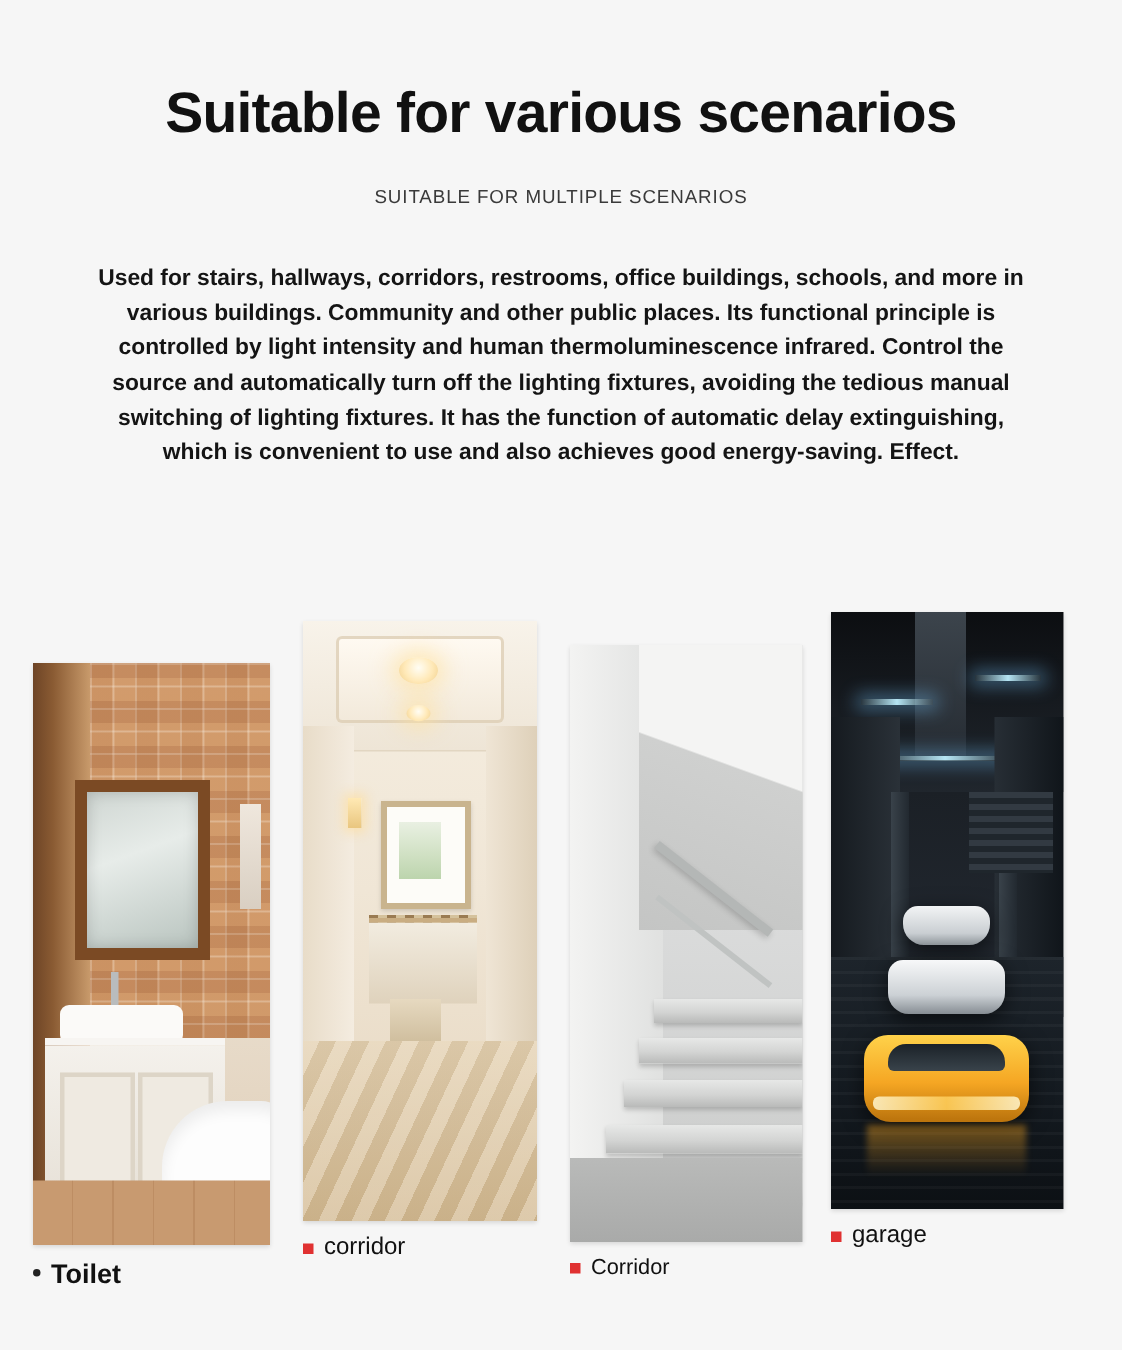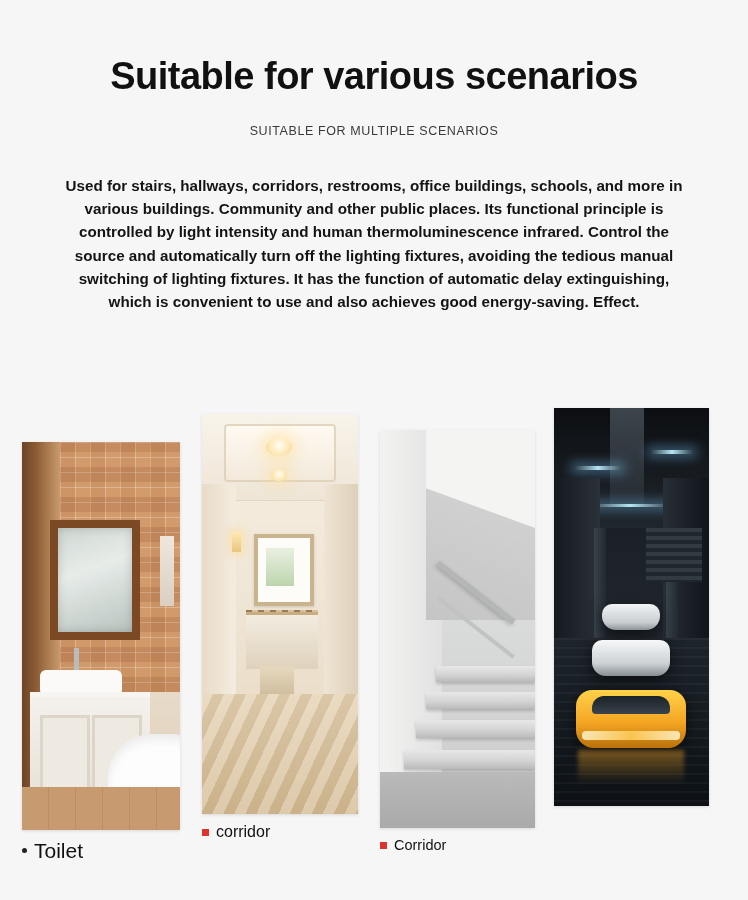--- a/index.html
+++ b/index.html
@@ -84,22 +84,22 @@
   .bullet-dot {
     display: inline-block;
     width: 5px;
     height: 5px;
     background: #222;
     border-radius: 50%;
     flex: 0 0 auto;
     margin-bottom: 2px;
   }
   .cap-big {
-    font-size: 21px;
-    font-weight: normal;
+    font-size: 18px;
+    font-weight: bold;
     letter-spacing: 0px;
   }
   .cap-mid {
     font-size: 16px;
     font-weight: normal;
   }
   .cap-sm {
     font-size: 14.5px;
     font-weight: normal;
   }
@@ -455,16 +455,20 @@
         <div class="g-wall-right"></div>
         <div class="g-pillar" style="left:40px;"></div>
         <div class="g-pillar" style="left:112px;"></div>
         <div class="g-garagedoor"></div>
         <div class="g-floor"></div>
         <div class="car car-white-1"></div>
         <div class="car car-white-2"></div>
         <div class="car car-yellow"></div>
         <div class="car-reflect"></div>
       </div>
+      <div class="caption">
+        <span class="bullet-sq"></span>
+        <span class="cap-mid">garage</span>
+      </div>
     </div>
 
   </div>
 </div>
 
 </body></html>

